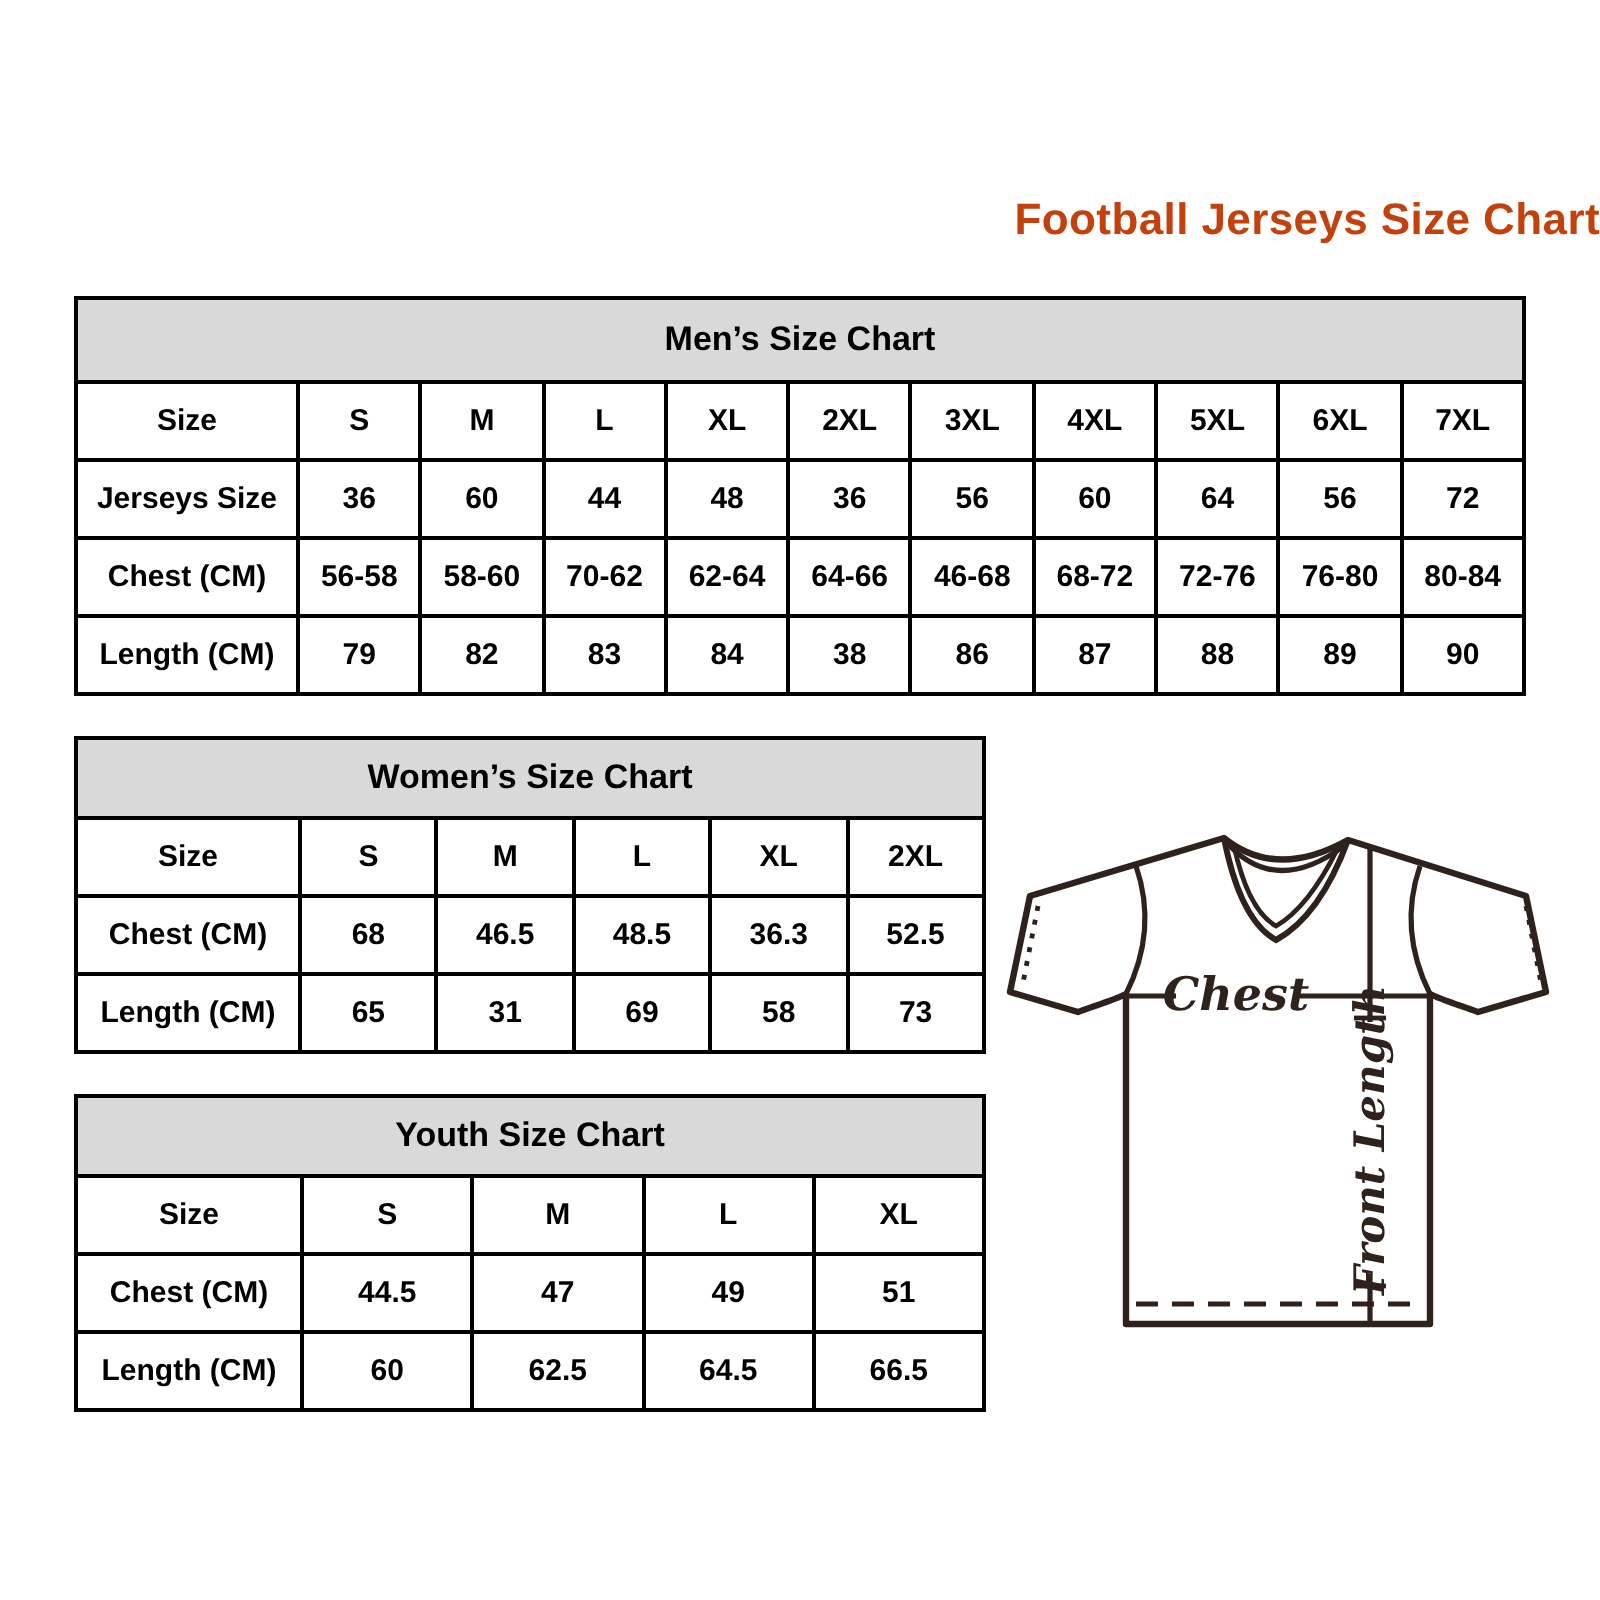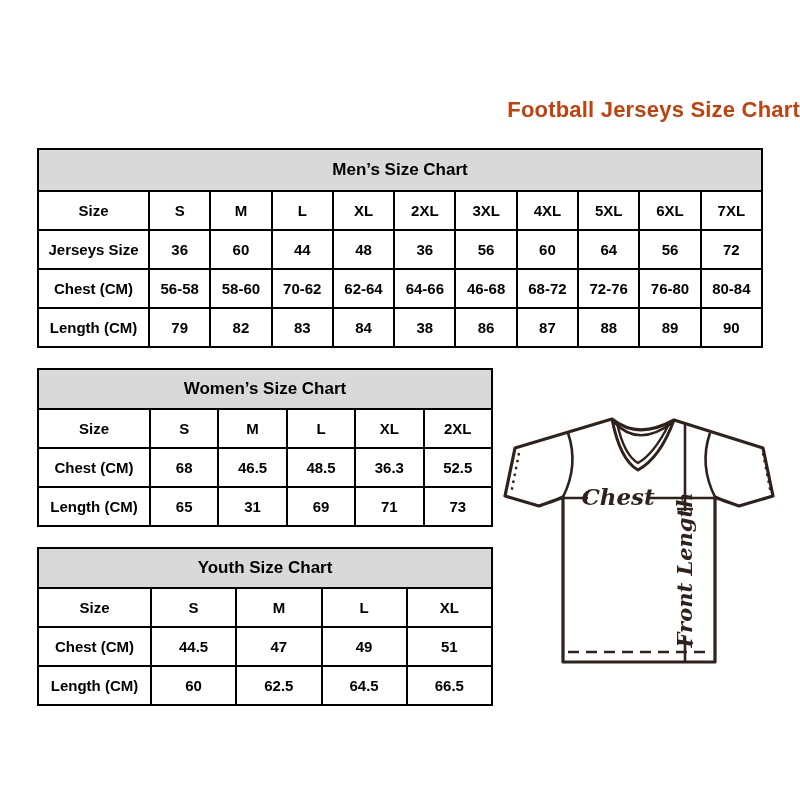--- a/index.html
+++ b/index.html
@@ -167,21 +167,21 @@
         <td>46.5</td>
         <td>48.5</td>
         <td>36.3</td>
         <td>52.5</td>
       </tr>
       <tr>
         <th>Length (CM)</th>
         <td>65</td>
         <td>31</td>
         <td>69</td>
-        <td>71</td>
+        <td>58</td>
         <td>73</td>
       </tr>
     </tbody>
   </table>
 <table id="youth-table" class="size-table">
     <colgroup>
       <col class="label-col">
       <col>
       <col>
       <col>

